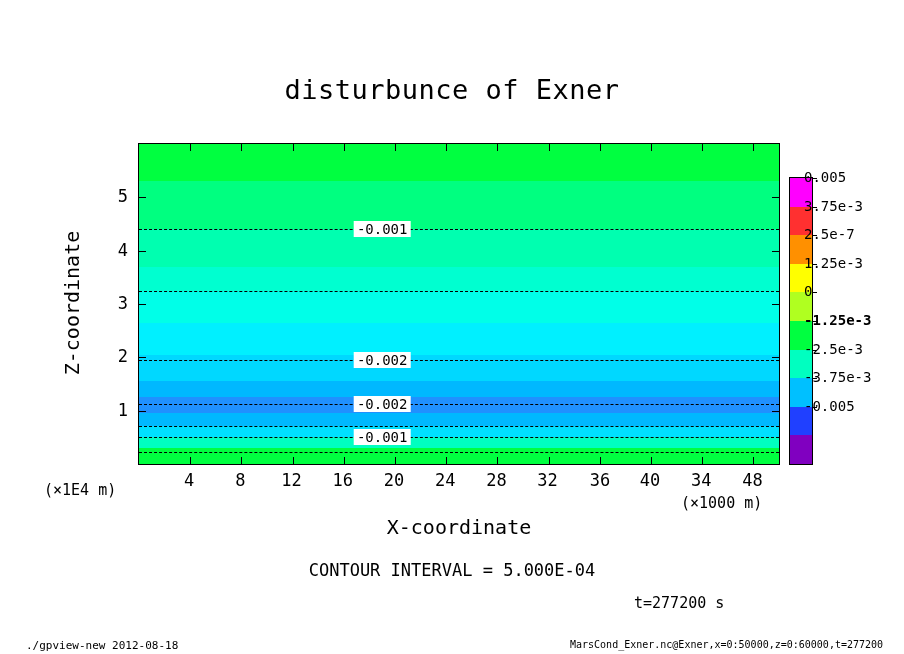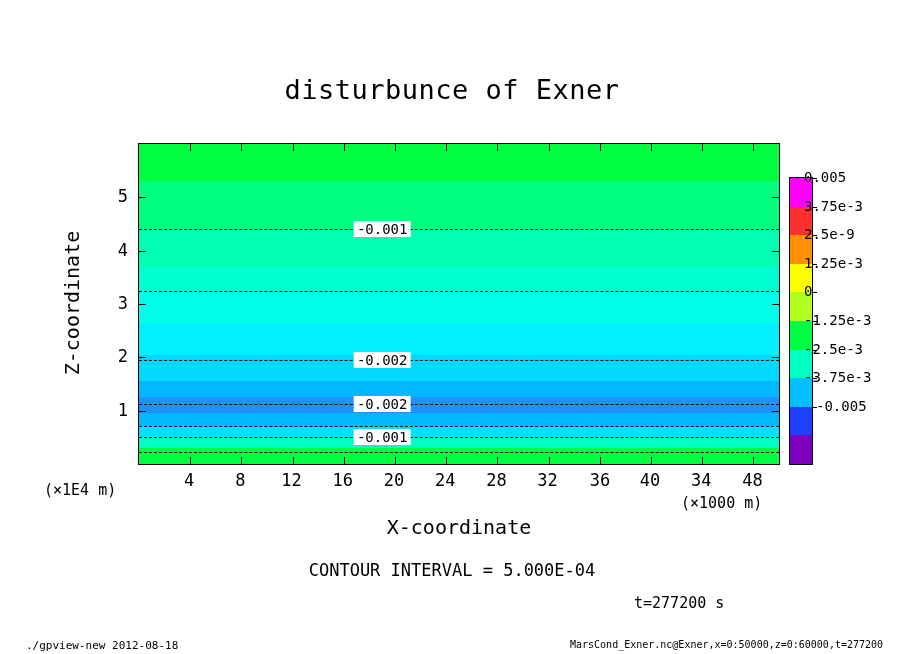--- a/index.html
+++ b/index.html
@@ -165,19 +165,19 @@
 <div class="abs xlab" style="left: 650px; top: 470px;">40</div>
 <div class="abs xlab" style="left: 701.2px; top: 470px;">34</div>
 <div class="abs xlab" style="left: 752.4px; top: 470px;">48</div>
 <div class="abs ylab" style="left: 112px; top: 409.667px; width: 16px;">1</div>
 <div class="abs ylab" style="left: 112px; top: 356.333px; width: 16px;">2</div>
 <div class="abs ylab" style="left: 112px; top: 303px; width: 16px;">3</div>
 <div class="abs ylab" style="left: 112px; top: 249.667px; width: 16px;">4</div>
 <div class="abs ylab" style="left: 112px; top: 196.333px; width: 16px;">5</div>
 <div class="abs clab" style="top: 177px;">0.005</div>
 <div class="abs clab" style="top: 205.6px;">3.75e-3</div>
-<div class="abs clab" style="top: 234.2px;">2.5e-9</div>
+<div class="abs clab" style="top: 234.2px;">2.5e-7</div>
 <div class="abs clab" style="top: 262.8px;">1.25e-3</div>
 <div class="abs clab" style="top: 291.4px;">0</div>
-<div class="abs clab" style="top: 320px;">-1.25e-3</div>
+<div class="abs clab" style="top: 320px; font-weight: bold;">-1.25e-3</div>
 <div class="abs clab" style="top: 348.6px;">-2.5e-3</div>
 <div class="abs clab" style="top: 377.2px;">-3.75e-3</div>
-<div class="abs clab" style="top: 405.8px; margin-left: 12px;">-0.005</div>
+<div class="abs clab" style="top: 405.8px;">-0.005</div>
 
 </body></html>

